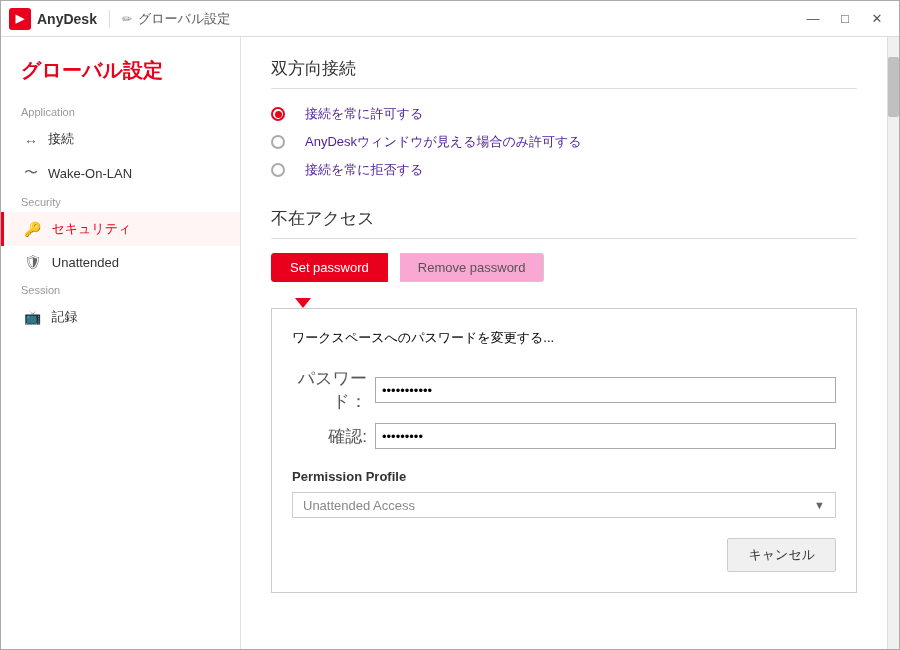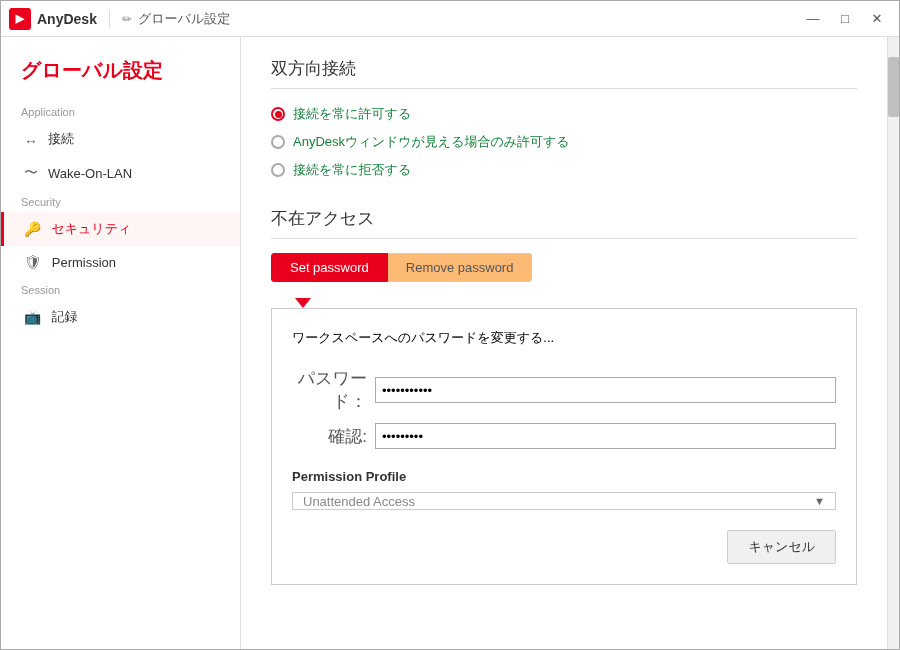--- a/index.html
+++ b/index.html
@@ -145,23 +145,23 @@
       color: #333;
       padding-bottom: 8px;
       border-bottom: 1px solid #ddd;
       margin-bottom: 16px;
     }
 
     .radio-group { display: flex; flex-direction: column; gap: 10px; margin-bottom: 28px; }
     .radio-option {
       display: flex;
       align-items: center;
-      gap: 8px;
-      font-size: 13px;
-      color: #15803d;
+      gap: 20px;
+      font-size: 13px;
+      color: #4c1d95;
       cursor: pointer;
     }
     .radio-circle {
       width: 14px;
       height: 14px;
       border-radius: 50%;
       border: 2px solid #aaa;
       display: flex;
       align-items: center;
       justify-content: center;
@@ -180,29 +180,29 @@
       font-size: 17px;
       font-weight: 400;
       color: #333;
       padding-bottom: 8px;
       border-bottom: 1px solid #ddd;
       margin-bottom: 14px;
     }
 
     .tab-buttons {
       display: flex;
-      gap: 0;
+      gap: 12px;
       margin-bottom: 16px;
     }
     .tab-btn {
       padding: 6px 18px;
       font-size: 13px;
       cursor: pointer;
       border: 1px solid #ccc;
-      background: #fdba74;
+      background: #f9a8d4;
       color: #555;
     }
     .tab-btn.active-tab {
       background: #e8001c;
       color: white;
       border-color: #e8001c;
     }
     .tab-btn:first-child { border-radius: 3px 0 0 3px; }
     .tab-btn:last-child { border-radius: 0 3px 3px 0; border-left: none; }
 
@@ -251,21 +251,21 @@
 
     .permission-section { margin-top: 20px; }
     .perm-label {
       font-size: 13px;
       font-weight: 700;
       color: #333;
       margin-bottom: 8px;
     }
     .dropdown {
       width: 100%;
-      height: 18px;
+      height: 26px;
       border: 1px solid #ccc;
       display: flex;
       align-items: center;
       justify-content: space-between;
       padding: 0 10px;
       font-size: 13px;
       color: #888;
       cursor: pointer;
       background: #fff;
     }
@@ -349,21 +349,21 @@
         <span>Wake-On-LAN</span>
       </div>
 
       <div class="sidebar-section-label">Security</div>
       <div class="sidebar-item active">
         <span class="item-icon">🔑</span>
         <span>セキュリティ</span>
       </div>
       <div class="sidebar-item">
         <span class="item-icon">🛡</span>
-        <span>Permission</span>
+        <span>Unattended</span>
       </div>
 
       <div class="sidebar-section-label">Session</div>
       <div class="sidebar-item">
         <span class="item-icon">📺</span>
         <span>記録</span>
       </div>
     </div>
 
     <div class="content">

